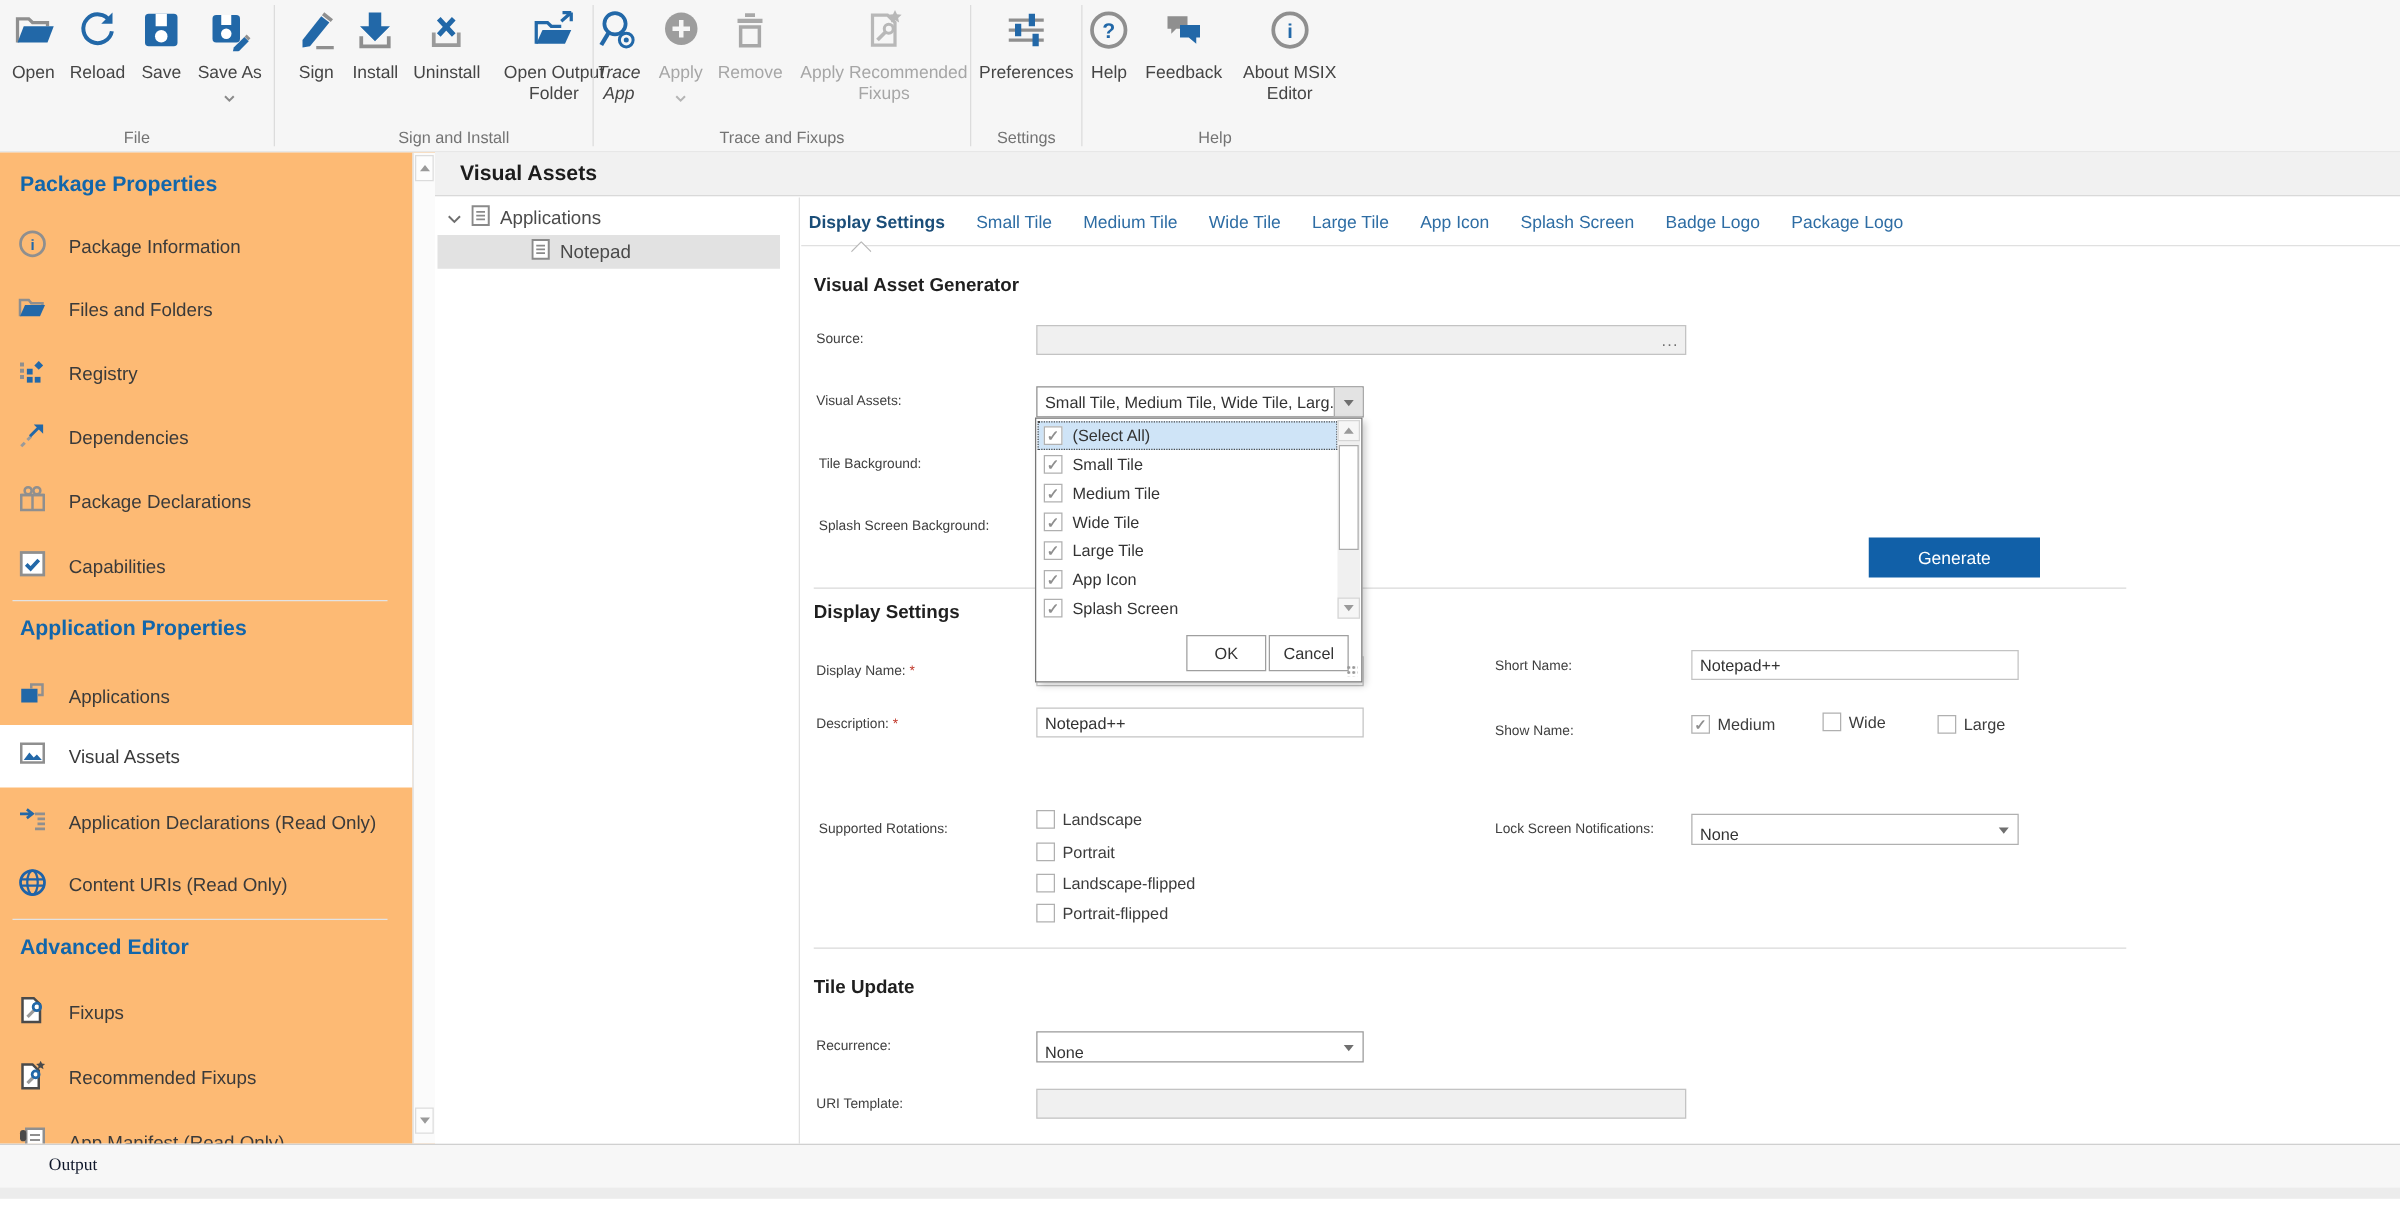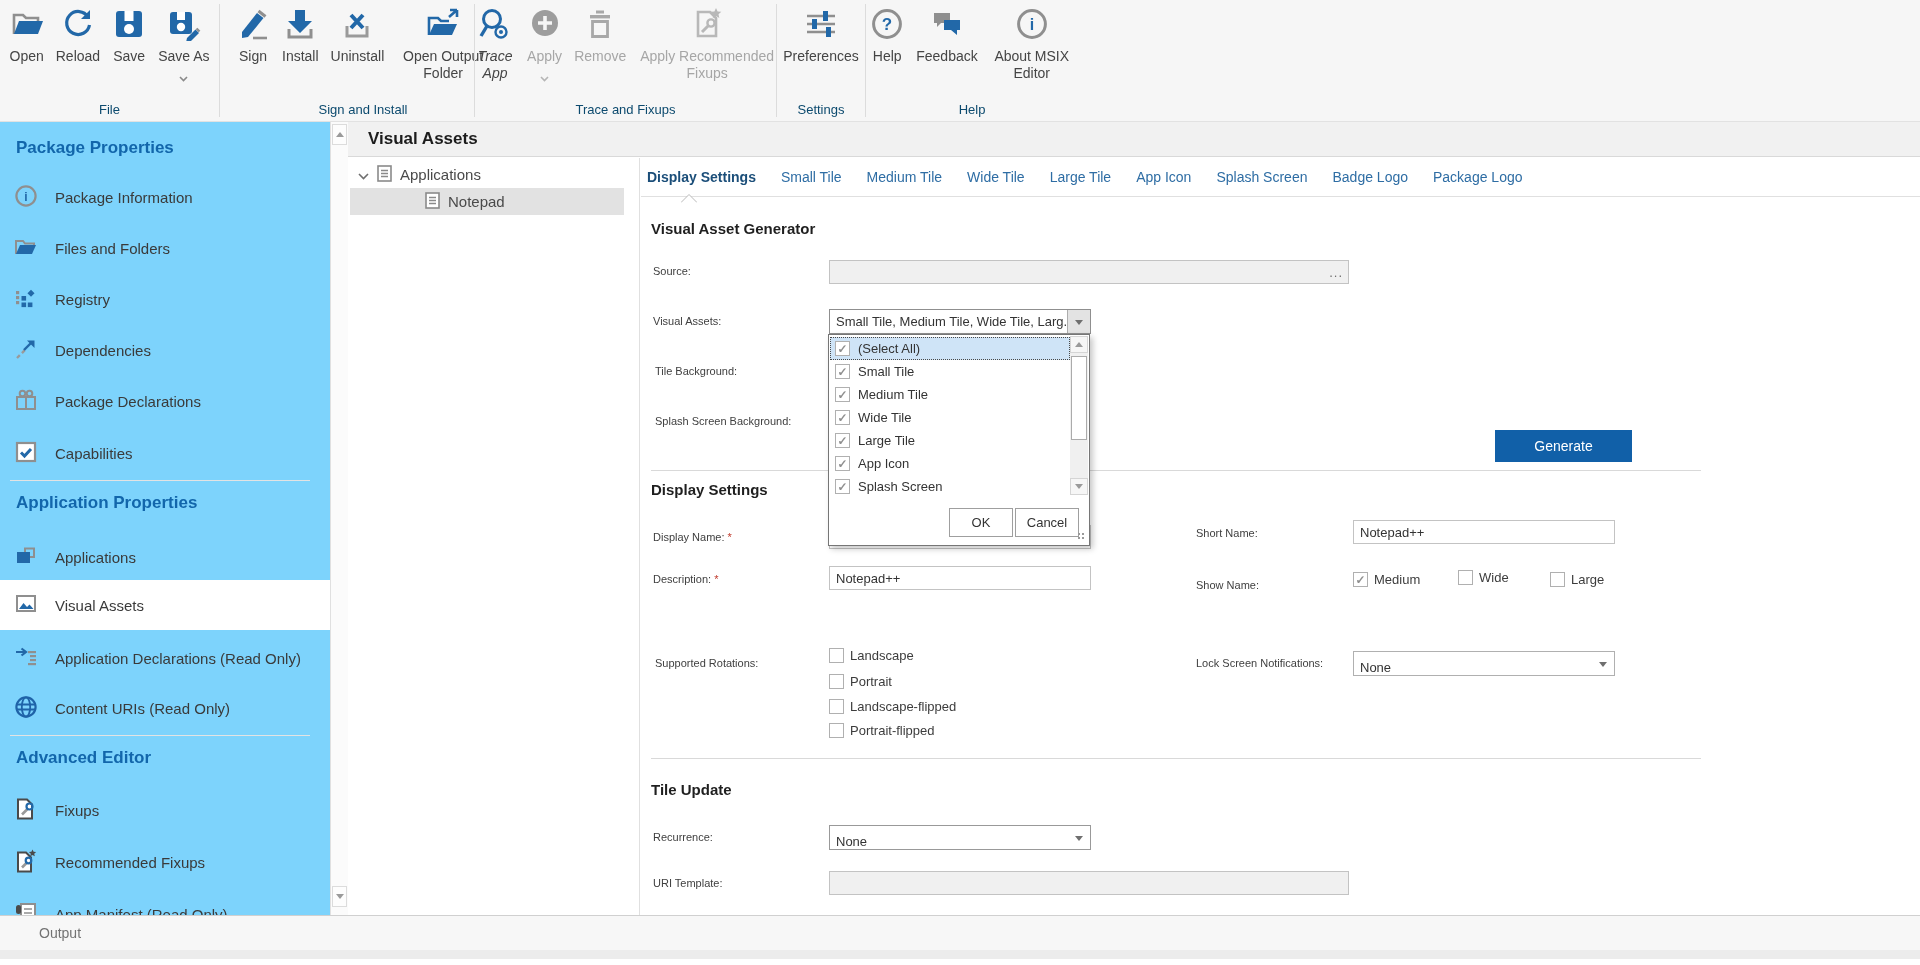--- a/index.html
+++ b/index.html
@@ -4,31 +4,31 @@
 <style>
   html,body{margin:0;padding:0;background:#fff;}
   .app{position:relative;width:1920px;height:965px;background:#fff;overflow:hidden;
        font-family:"Liberation Sans",sans-serif;color:#333;}
 
   
   .ribbon{position:absolute;left:0;top:0;width:1920px;height:121px;background:#f6f6f6;
           border-bottom:1px solid #e2e2e2;}
   .rgroup{position:absolute;top:0;height:121px;}
   .rgroup-label{position:absolute;bottom:4px;left:0;right:0;text-align:center;
-                font-size:13px;color:#0c4a6e;}
+                font-size:13px;color:#737373;}
   .rdivider{position:absolute;top:4px;bottom:4px;width:1px;background:#dcdcdc;}
   .rbtns{position:absolute;top:7px;left:0;right:0;display:flex;justify-content:center;
          align-items:flex-start;gap:12px;}
   .rbtn{display:flex;flex-direction:column;align-items:center;gap:3px;cursor:pointer;}
   .rbtn .lbl{font-size:14px;color:#454545;text-align:center;line-height:1.22;white-space:pre-line;}
   .rbtn.disabled .lbl{color:#a6a6a6;}
   .w44{max-width:46px;font-style:italic;} .w92{max-width:94px;} .w150{max-width:158px;} .w82{max-width:84px;}
 
   
-  .sidebar{position:absolute;left:0;top:122px;width:348px;height:793px;background:#7dd3fc;overflow:hidden;}
+  .sidebar{position:absolute;left:0;top:122px;width:348px;height:793px;background:#fdba74;overflow:hidden;}
   .side-head{position:absolute;left:16px;font-size:17px;font-weight:bold;color:#1266ab;}
   .side-item{position:absolute;left:0;width:330px;height:44px;display:flex;align-items:center;
              gap:17px;padding-left:14px;box-sizing:border-box;font-size:15px;color:#3a3a3a;cursor:pointer;}
   .side-item.selected{background:#ffffff;}
   .side-div{position:absolute;left:10px;width:300px;height:1px;background:#e3e3e3;}
   .sb-track{position:absolute;right:0;top:0;bottom:0;width:18px;background:#fbfbfb;
             border-left:1px solid #e0e0e0;box-sizing:border-box;}
   .sb-btn{position:absolute;left:1px;right:1px;height:19px;background:#fdfdfd;border:1px solid #dcdcdc;
           display:flex;align-items:center;justify-content:center;}
   .tri-up{width:0;height:0;border:4px solid transparent;border-bottom:5px solid #9a9a9a;margin-top:-4px;}
@@ -83,21 +83,21 @@
            box-sizing:border-box;display:flex;align-items:center;justify-content:center;}
   .psb-thumb{position:absolute;left:1px;right:1px;top:20px;height:84px;background:#fff;border:1px solid #ababab;box-sizing:border-box;}
   .pbtn{position:absolute;height:27px;width:62px;border:1px solid #9f9f9f;background:#fff;font-size:13px;
         color:#333;display:flex;align-items:center;justify-content:center;cursor:pointer;}
   .grip{position:absolute;right:3px;bottom:4px;width:9px;height:9px;
         background-image:radial-gradient(#9a9a9a 1px,transparent 1.3px);background-size:4px 4px;}
 
   
   .output-bar{position:absolute;left:0;top:915px;width:1920px;height:35px;background:#f7f7f7;
               border-top:1px solid #d0d0d0;box-sizing:border-box;display:flex;align-items:center;
-              padding-left:39px;font-size:14px;color:#737373;z-index:60;}
+              padding-left:39px;font-size:14px;color:#0f172a;z-index:60;font-family:Liberation Serif, serif;}
   .bottom-strip{position:absolute;left:0;top:950px;width:1920px;height:9px;background:#ececec;z-index:60;}
 </style>
 </head>
 <body>
 
 <div class="app">
 
   <div class="ribbon">
 
     <div class="rgroup" style="left:0;width:219px">

